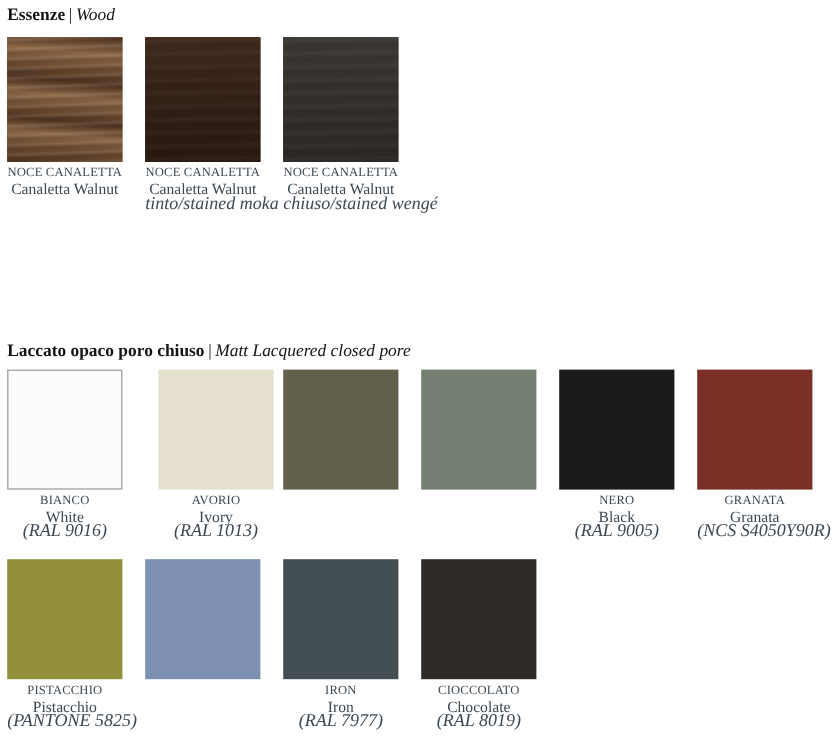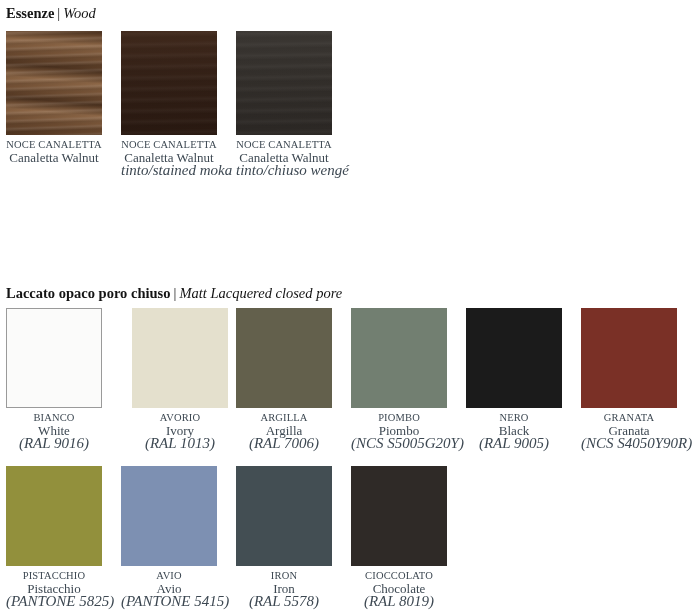--- a/index.html
+++ b/index.html
@@ -69,21 +69,21 @@
           <div class="l1">NOCE CANALETTA</div>
           <div class="l2">Canaletta Walnut</div>
           <div class="l3">tinto/stained moka</div>
         </div>
       </div>
       <div class="cell" style="left: 236px; top: 31px;">
         <div class="chip wood" style="background-image: repeating-linear-gradient(179deg, rgba(255, 255, 255, 0) 0px, rgba(255, 255, 255, 0.035) 3px, rgba(0, 0, 0, 0.04) 7px, rgba(0, 0, 0, 0) 11px), linear-gradient(rgb(59, 55, 51) 0%, rgb(51, 47, 43) 45%, rgb(43, 39, 36) 100%); background-color: rgb(51, 47, 43);"></div>
         <div class="cap">
           <div class="l1">NOCE CANALETTA</div>
           <div class="l2">Canaletta Walnut</div>
-          <div class="l3">tinto/chiuso wengé</div>
+          <div class="l3">chiuso/stained wengé</div>
         </div>
       </div>
     </div>
 
   <div class="section-head" style="top:285px;">
     <span class="it-name">Laccato opaco poro chiuso</span><span class="sep">|</span><span class="en-name">Matt Lacquered closed pore</span>
   </div>
 
   <div class="grid" id="grid-laccato">
       <div class="cell" style="left: 6px; top: 308px;">
@@ -97,33 +97,23 @@
       <div class="cell" style="left: 132px; top: 308px;">
         <div class="chip lacq" style="background: rgb(228, 224, 205);"></div>
         <div class="cap">
           <div class="l1">AVORIO</div>
           <div class="l2">Ivory</div>
           <div class="l3">(RAL 1013)</div>
         </div>
       </div>
       <div class="cell" style="left: 236px; top: 308px;">
         <div class="chip lacq" style="background: rgb(99, 96, 76);"></div>
-        <div class="cap">
-          <div class="l1">ARGILLA</div>
-          <div class="l2">Argilla</div>
-          <div class="l3">(RAL 7006)</div>
-        </div>
       </div>
       <div class="cell" style="left: 351px; top: 308px;">
         <div class="chip lacq" style="background: rgb(114, 127, 113);"></div>
-        <div class="cap">
-          <div class="l1">PIOMBO</div>
-          <div class="l2">Piombo</div>
-          <div class="l3">(NCS S5005G20Y)</div>
-        </div>
       </div>
       <div class="cell" style="left: 466px; top: 308px;">
         <div class="chip lacq" style="background: rgb(27, 27, 27);"></div>
         <div class="cap">
           <div class="l1">NERO</div>
           <div class="l2">Black</div>
           <div class="l3">(RAL 9005)</div>
         </div>
       </div>
       <div class="cell" style="left: 581px; top: 308px;">
@@ -137,32 +127,27 @@
       <div class="cell" style="left: 6px; top: 466px;">
         <div class="chip lacq" style="background: rgb(146, 144, 60);"></div>
         <div class="cap">
           <div class="l1">PISTACCHIO</div>
           <div class="l2">Pistacchio</div>
           <div class="l3">(PANTONE 5825)</div>
         </div>
       </div>
       <div class="cell" style="left: 121px; top: 466px;">
         <div class="chip lacq" style="background: rgb(125, 144, 178);"></div>
-        <div class="cap">
-          <div class="l1">AVIO</div>
-          <div class="l2">Avio</div>
-          <div class="l3">(PANTONE 5415)</div>
-        </div>
       </div>
       <div class="cell" style="left: 236px; top: 466px;">
         <div class="chip lacq" style="background: rgb(67, 78, 83);"></div>
         <div class="cap">
           <div class="l1">IRON</div>
           <div class="l2">Iron</div>
-          <div class="l3">(RAL 5578)</div>
+          <div class="l3">(RAL 7977)</div>
         </div>
       </div>
       <div class="cell" style="left: 351px; top: 466px; text-align: center;">
         <div class="chip lacq" style="background: rgb(47, 42, 39);"></div>
         <div class="cap">
           <div class="l1">CIOCCOLATO</div>
           <div class="l2">Chocolate</div>
           <div class="l3">(RAL 8019)</div>
         </div>
       </div>

